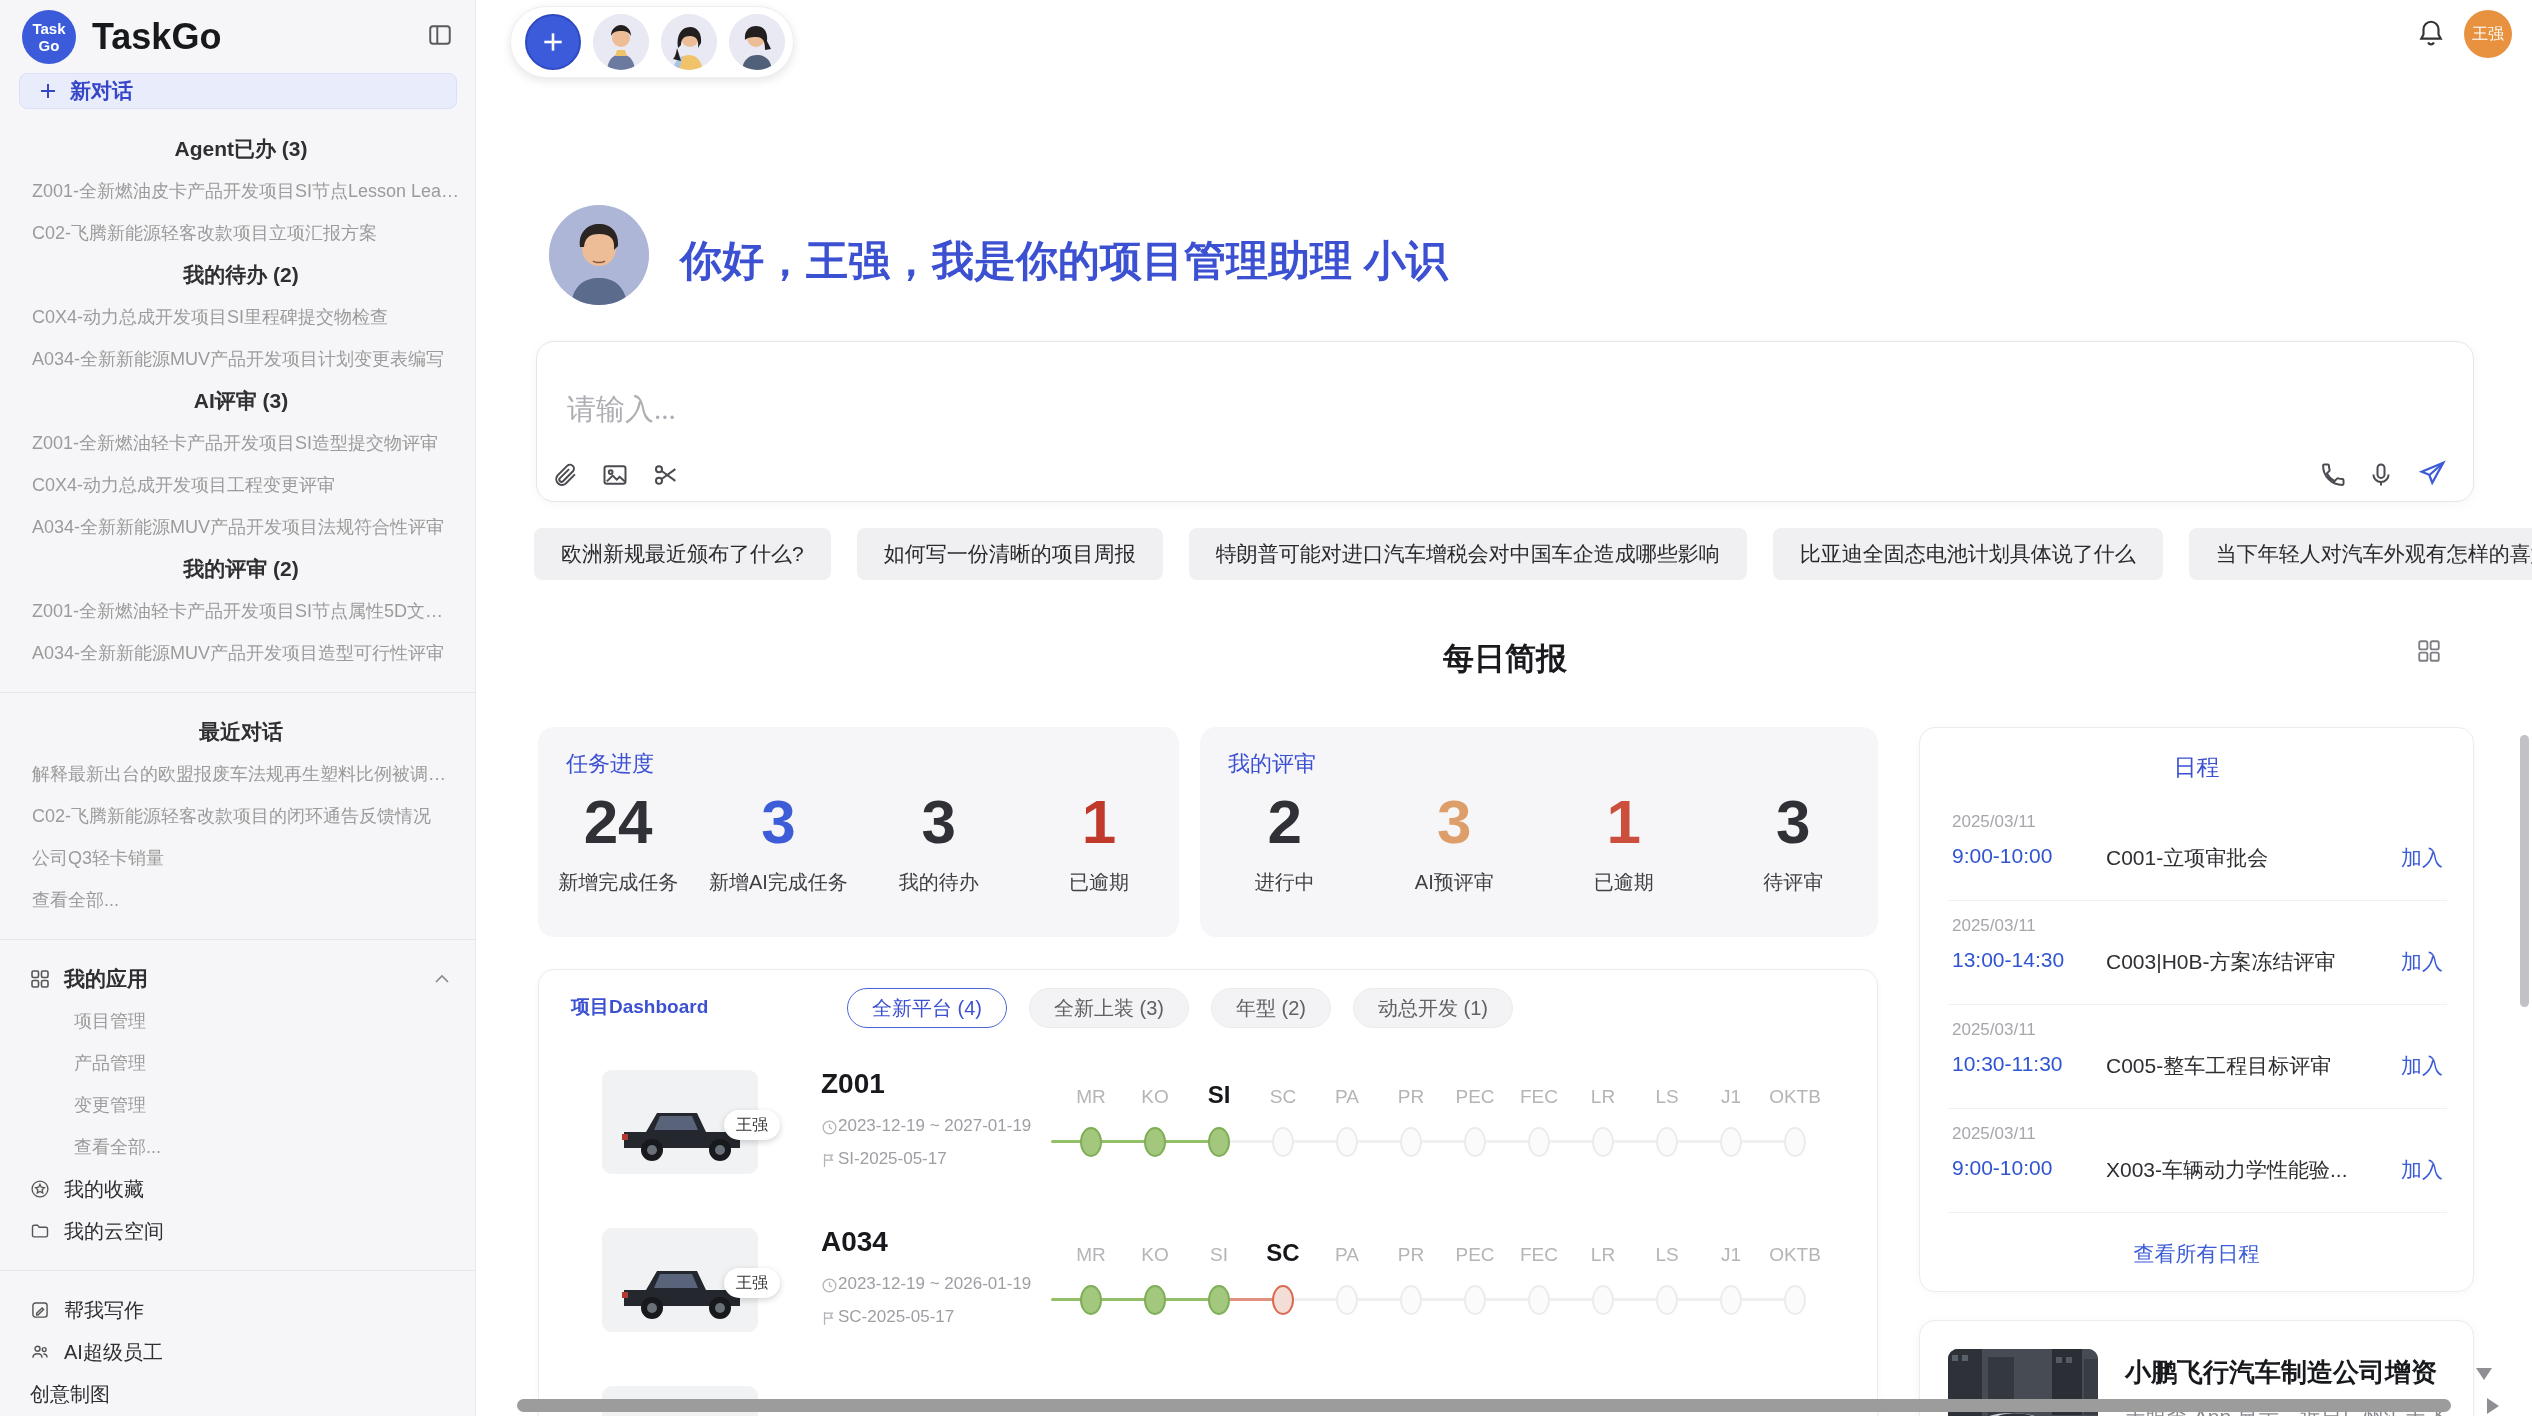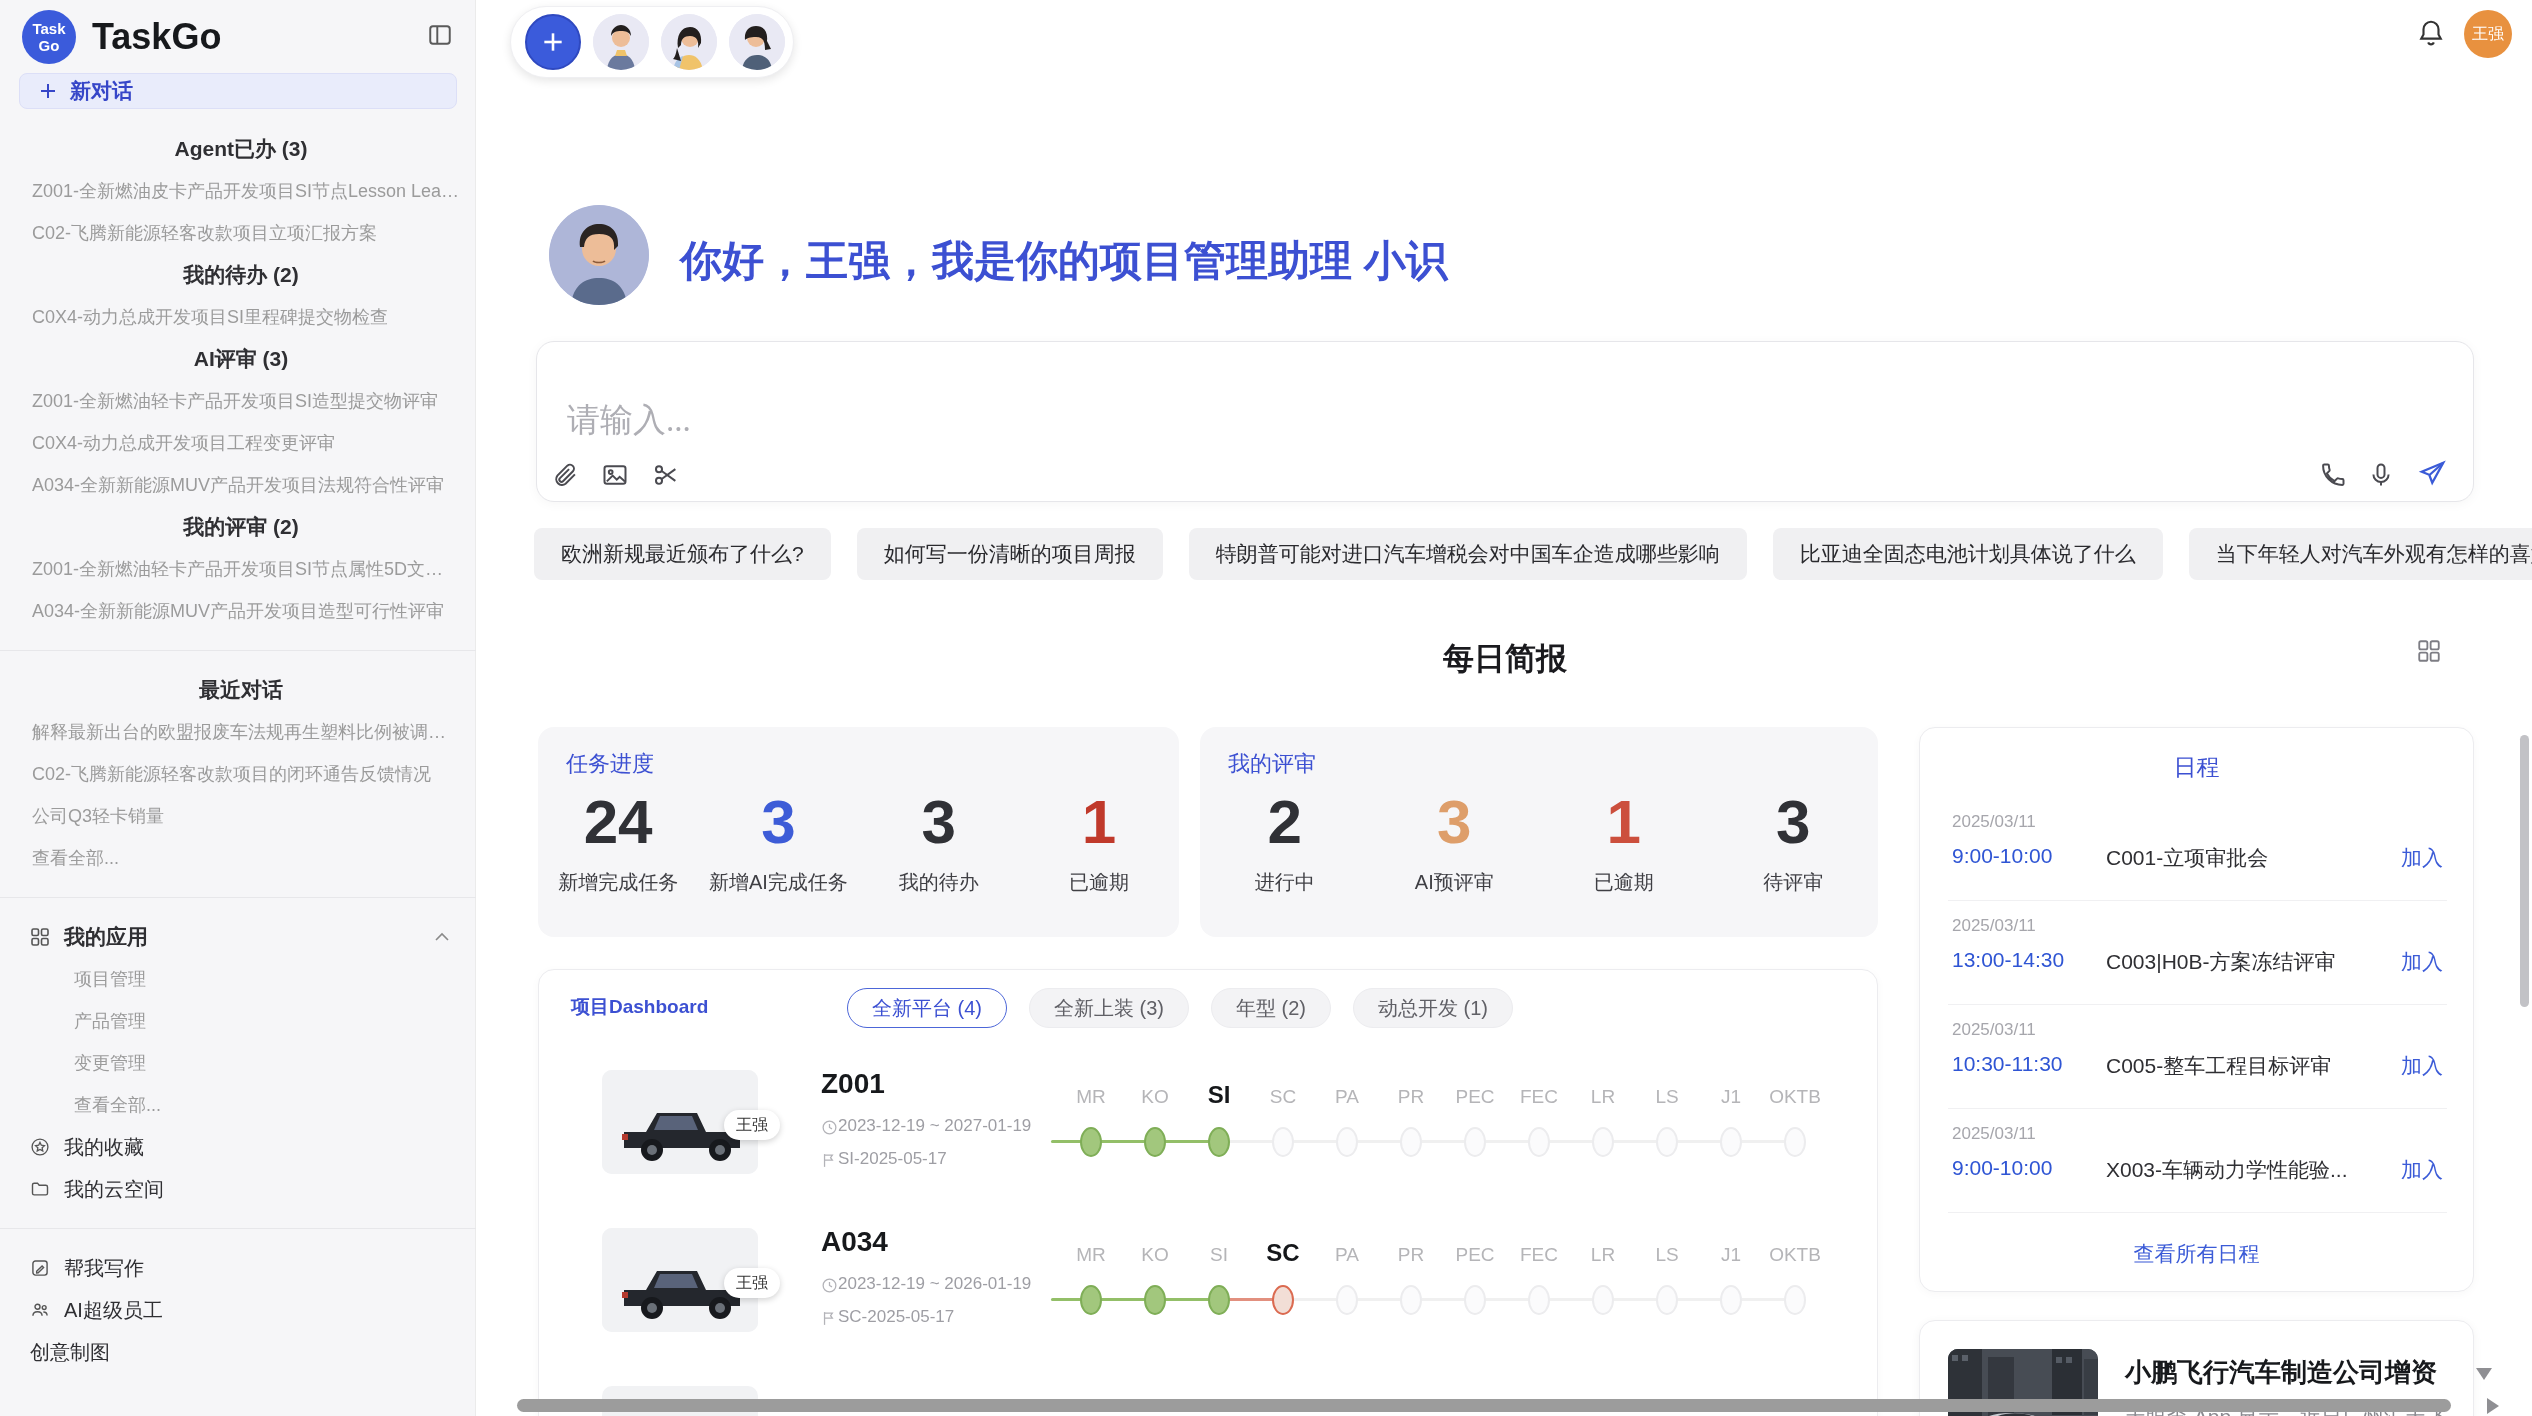--- a/index.html
+++ b/index.html
@@ -32,21 +32,21 @@
   .avatar56{width:56px;height:56px;border-radius:50%;overflow:hidden;background:#e9e9f4;cursor:pointer;flex:none;}
   .bell{position:absolute;left:2416px;top:18px;color:#333;cursor:pointer;}
   .user-avatar{position:absolute;left:2464px;top:10px;width:48px;height:48px;border-radius:50%;background:#e8913f;color:#fff;
     display:flex;align-items:center;justify-content:center;font-size:16px;cursor:pointer;}
   
   .greet-avatar{position:absolute;left:549px;top:205px;width:100px;height:100px;border-radius:50%;overflow:hidden;background:#b9c0e0;}
   .greet-text{position:absolute;left:680px;top:233px;font-size:42px;font-weight:700;color:#3c50d2;}
   
   .input-box{position:absolute;left:536px;top:341px;width:1938px;height:161px;background:#fff;border:1px solid #e6e6ea;border-radius:18px;
     box-sizing:border-box;box-shadow:0 2px 12px rgba(0,0,0,.04);cursor:text;}
-  .placeholder{position:absolute;left:30px;top:56px;font-size:33px;color:#aeaeb4;font-family:Liberation Serif, serif;}
+  .placeholder{position:absolute;left:30px;top:48px;font-size:29px;color:#aeaeb4;font-family:Liberation Serif, serif;}
   .in-ic{position:absolute;color:#4a4a50;cursor:pointer;}
   
   #chips{position:absolute;left:534px;top:528px;width:1940px;display:flex;gap:26px;}
   .chip{height:52px;line-height:52px;background:#f0f0f2;border-radius:8px;padding:0 27px;font-size:21px;color:#2a2a2e;white-space:nowrap;cursor:pointer;}
   
   .brief-title{position:absolute;left:536px;top:638px;width:1938px;text-align:center;font-size:31px;font-weight:700;color:#1a1a1e;}
   .layout-icon{position:absolute;left:2416px;top:638px;color:#7d7d84;cursor:pointer;}
   .stat-card{position:absolute;top:727px;height:210px;background:#f6f6f8;border-radius:16px;box-sizing:border-box;}
   .stat-title{position:absolute;left:28px;top:22px;font-size:22px;color:#3c50d2;}
   .stat-row{position:absolute;left:0;top:62px;width:100%;display:flex;}
@@ -137,20 +137,21 @@
 
       <div class="srow shead">
         <span>我的待办 (2)</span>
         <span class="chev">
             <svg width="16" height="10" viewBox="0 0 16 10" fill="none" stroke="currentColor" stroke-width="1.6">
               <polyline points="2,8 8,2 14,8"></polyline>
             </svg>
           </span>
       </div>
       <div class="srow sitem">C0X4-动力总成开发项目SI里程碑提交物检查</div>
+      <div class="srow sitem">A034-全新新能源MUV产品开发项目计划变更表编写</div>
 
       <div class="srow shead">
         <span>AI评审 (3)</span>
         <span class="chev">
             <svg width="16" height="10" viewBox="0 0 16 10" fill="none" stroke="currentColor" stroke-width="1.6">
               <polyline points="2,8 8,2 14,8"></polyline>
             </svg>
           </span>
       </div>
       <div class="srow sitem">Z001-全新燃油轻卡产品开发项目SI造型提交物评审</div>

